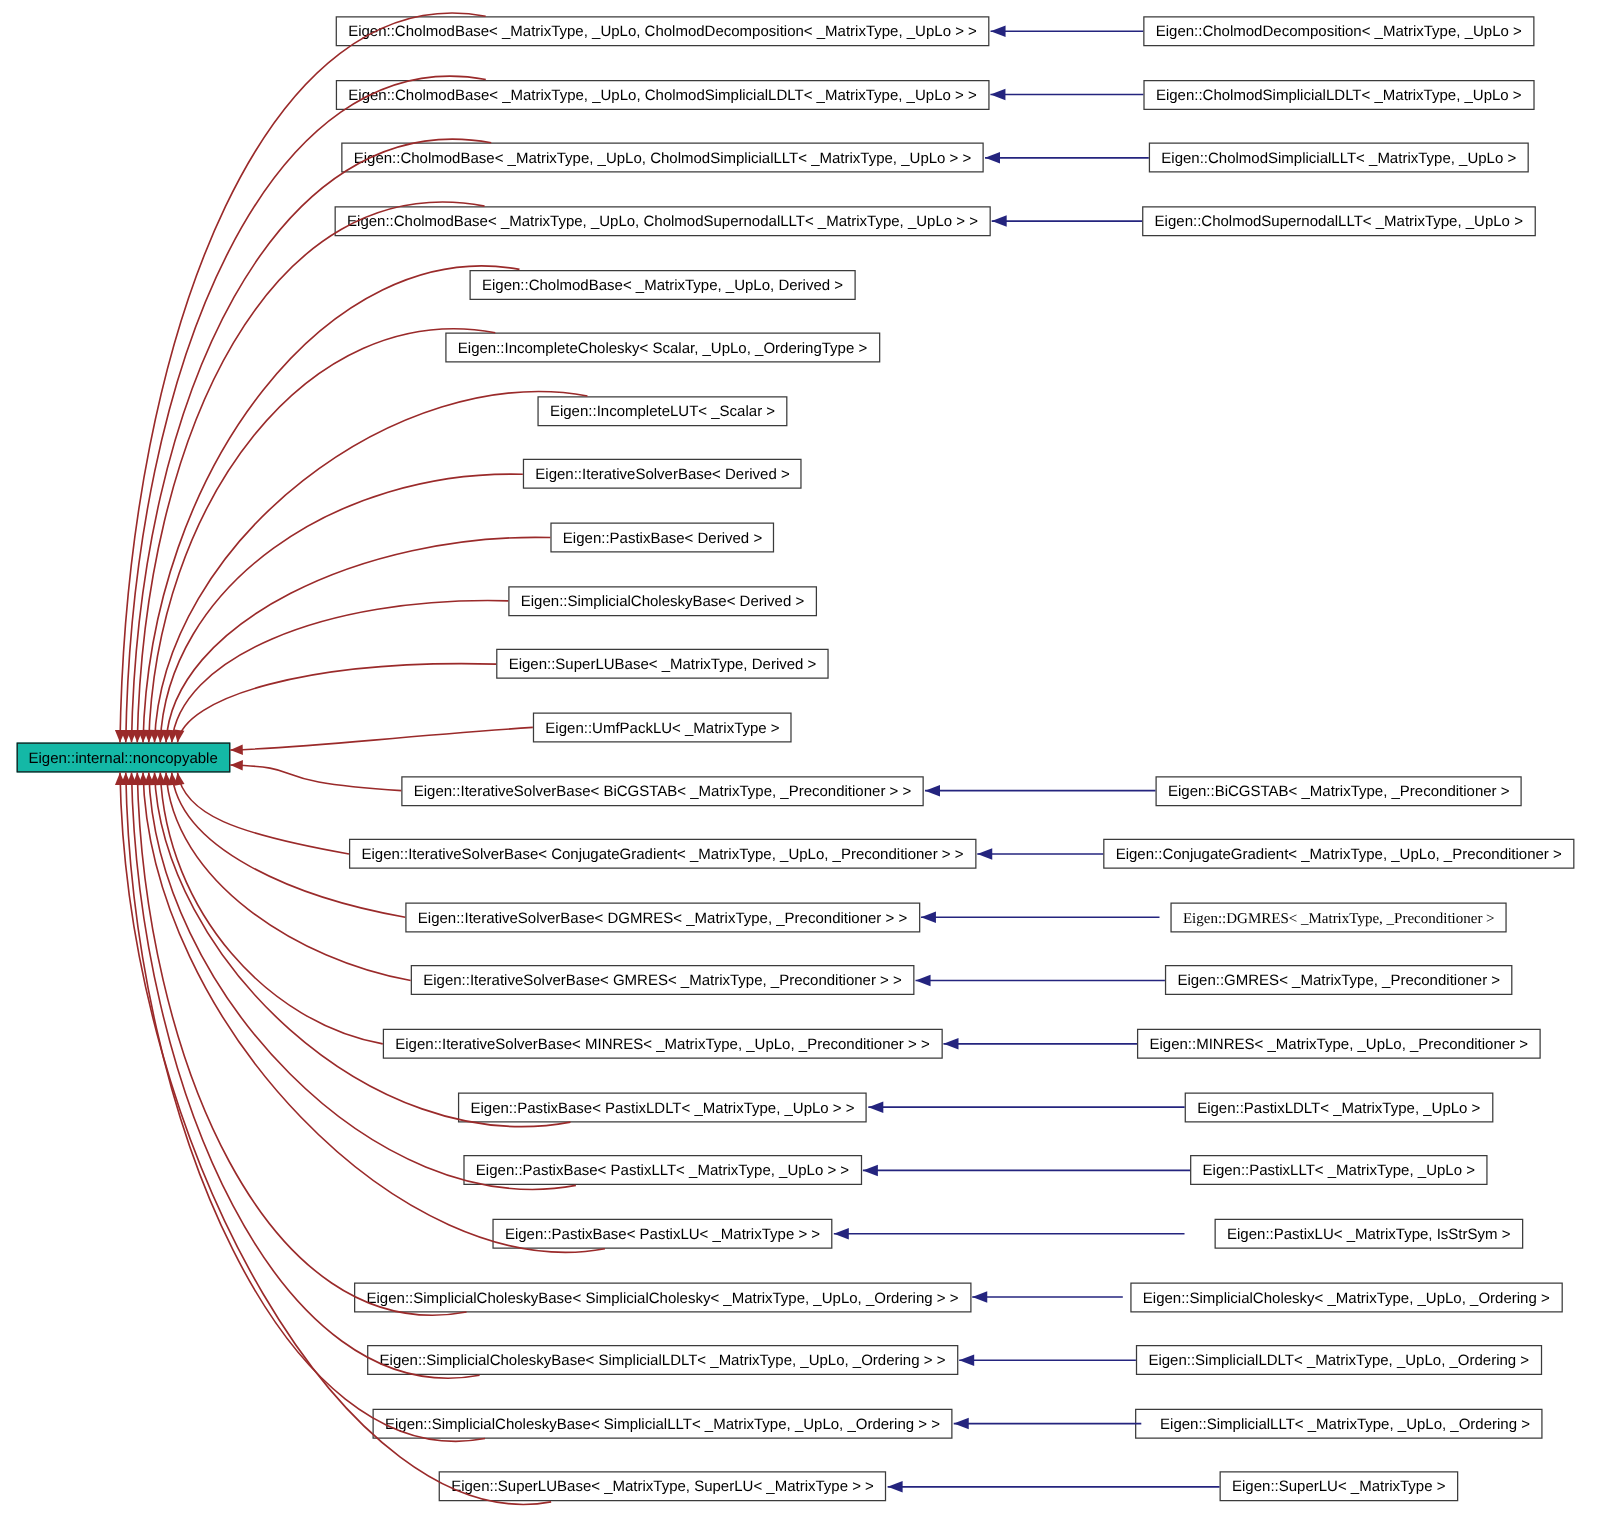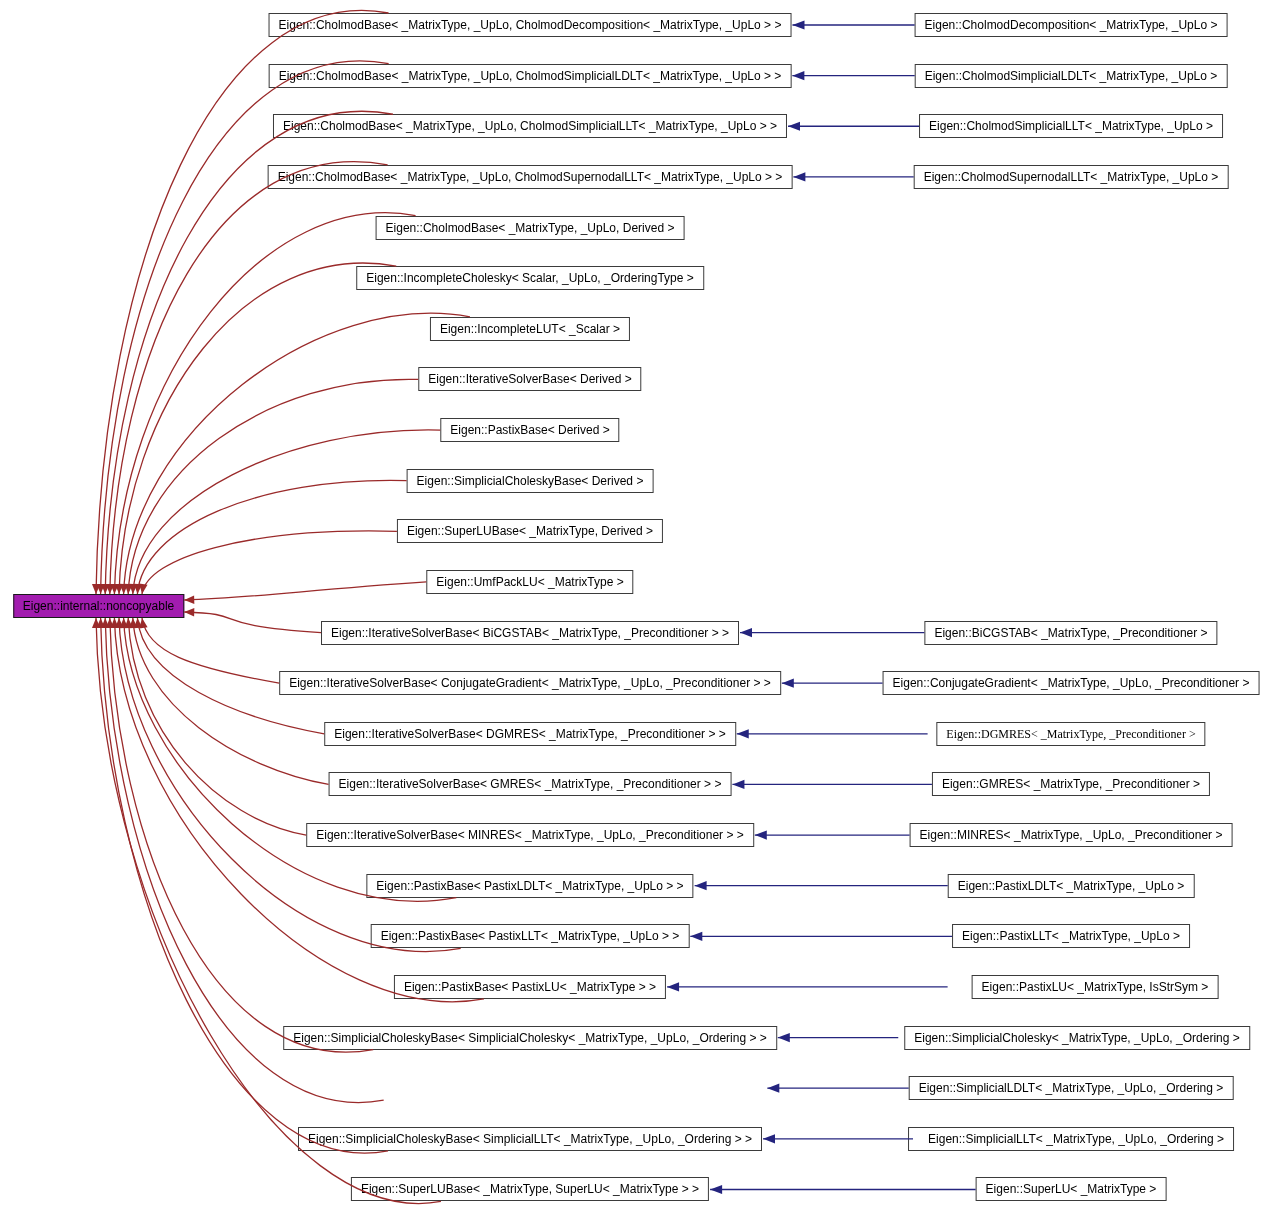--- a/index.html
+++ b/index.html
@@ -19,21 +19,21 @@
     background: #ffffff;
     color: #000000;
     font-size: 12px;
     line-height: 22px;
     white-space: nowrap;
     transform: translateX(-50%);
     box-sizing: content-box;
     z-index: 1;
   }
   .node.root {
-    background: #a21caf;
+    background: #14b8a6;
     border-color: #1a1a1a;
   }
   #edge-layer {
     position: absolute;
     left: 0; top: 0;
     width: 1283px;
     height: 1216px;
     pointer-events: none;
     z-index: 2;
   }
@@ -70,20 +70,21 @@
     <div class="node" style="left: 530px; top: 823.08px;">Eigen::IterativeSolverBase&lt; MINRES&lt; _MatrixType, _UpLo, _Preconditioner &gt; &gt;</div>
     <div class="node" style="left: 1071px; top: 823.08px;">Eigen::MINRES&lt; _MatrixType, _UpLo, _Preconditioner &gt;</div>
     <div class="node" style="left: 530px; top: 873.71px;">Eigen::PastixBase&lt; PastixLDLT&lt; _MatrixType, _UpLo &gt; &gt;</div>
     <div class="node" style="left: 1071px; top: 873.71px; text-align: center;">Eigen::PastixLDLT&lt; _MatrixType, _UpLo &gt;</div>
     <div class="node" style="left: 530px; top: 924.34px;">Eigen::PastixBase&lt; PastixLLT&lt; _MatrixType, _UpLo &gt; &gt;</div>
     <div class="node" style="left: 1071px; top: 924.34px;">Eigen::PastixLLT&lt; _MatrixType, _UpLo &gt;</div>
     <div class="node" style="left: 530px; top: 974.97px;">Eigen::PastixBase&lt; PastixLU&lt; _MatrixType &gt; &gt;</div>
     <div class="node" style="left: 1071px; top: 974.97px; margin-left: 24px;">Eigen::PastixLU&lt; _MatrixType, IsStrSym &gt;</div>
     <div class="node" style="left: 530px; top: 1025.6px;">Eigen::SimplicialCholeskyBase&lt; SimplicialCholesky&lt; _MatrixType, _UpLo, _Ordering &gt; &gt;</div>
     <div class="node" style="left: 1077px; top: 1025.6px;">Eigen::SimplicialCholesky&lt; _MatrixType, _UpLo, _Ordering &gt;</div>
+    <div class="node" style="left: 530px; top: 1076.23px;">Eigen::SimplicialCholeskyBase&lt; SimplicialLDLT&lt; _MatrixType, _UpLo, _Ordering &gt; &gt;</div>
     <div class="node" style="left: 1071px; top: 1076.23px;">Eigen::SimplicialLDLT&lt; _MatrixType, _UpLo, _Ordering &gt;</div>
     <div class="node" style="left: 530px; top: 1126.86px;">Eigen::SimplicialCholeskyBase&lt; SimplicialLLT&lt; _MatrixType, _UpLo, _Ordering &gt; &gt;</div>
     <div class="node" style="left: 1071px; top: 1126.86px; padding-left: 19px;">Eigen::SimplicialLLT&lt; _MatrixType, _UpLo, _Ordering &gt;</div>
     <div class="node" style="left: 530px; top: 1177.49px;">Eigen::SuperLUBase&lt; _MatrixType, SuperLU&lt; _MatrixType &gt; &gt;</div>
     <div class="node" style="left: 1071px; top: 1177.49px;">Eigen::SuperLU&lt; _MatrixType &gt;</div>
     <svg id="edge-layer" viewBox="0 0 1283 1216">
       <defs>
         <marker id="arr-red" markerUnits="userSpaceOnUse" markerWidth="12" markerHeight="10.4" viewBox="-1 -5.2 12 10.4" refX="10" refY="0" orient="auto">
           <path d="M10,0 L0,-4.2 L0,4.2 z" fill="#9a2a2a"></path>
         </marker>

